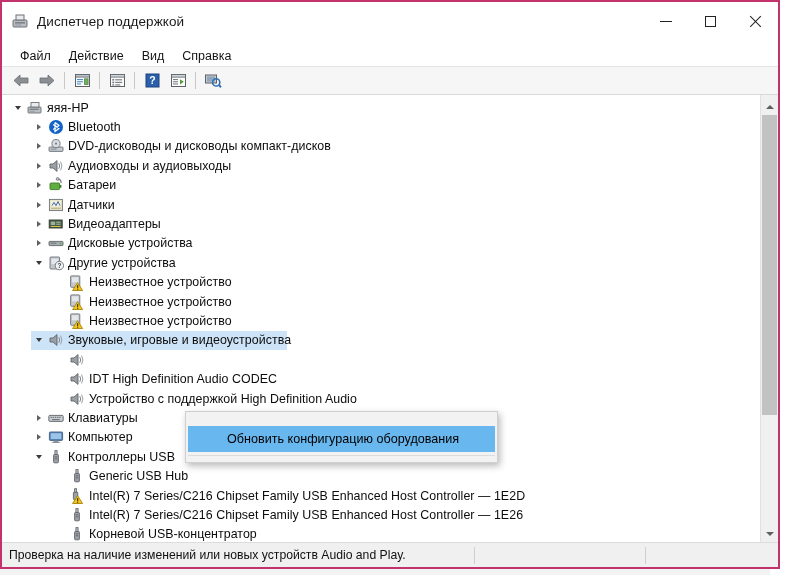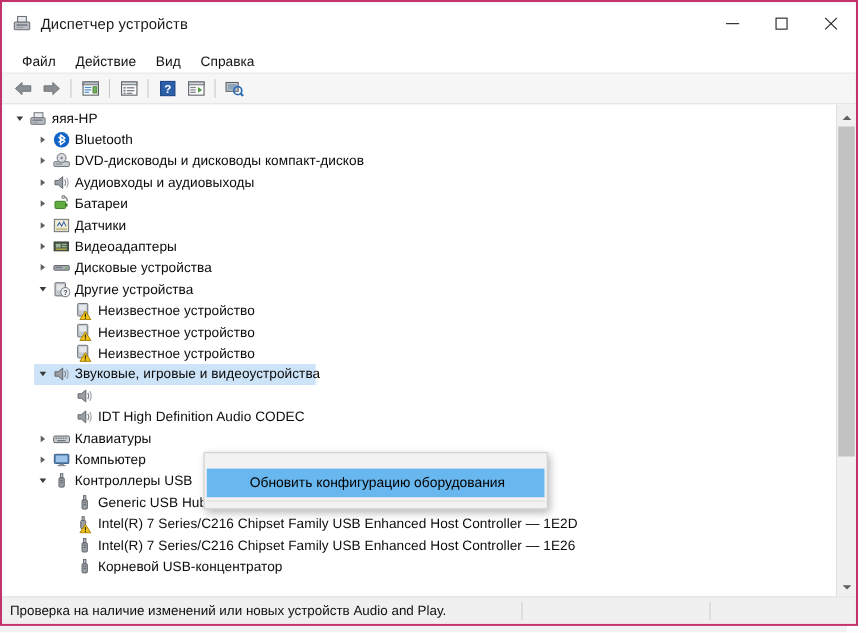--- a/index.html
+++ b/index.html
@@ -281,21 +281,21 @@
 
     <div class="titlebar">
       <div class="title-icon">
         <svg class="ic" width="18" height="18" viewBox="0 0 18 18">
           <rect x="2" y="8" width="14" height="7" rx="1" fill="#b9bec4" stroke="#6d7278" stroke-width="1"></rect>
           <rect x="5" y="3" width="8" height="5" fill="#e8eaec" stroke="#6d7278" stroke-width="1"></rect>
           <rect x="4" y="10" width="10" height="1.6" fill="#7d8288"></rect>
           <rect x="4" y="12.4" width="6" height="1.2" fill="#9aa0a6"></rect>
         </svg>
       </div>
-      <div class="title-text">Диспетчер устройств</div>
+      <div class="title-text">Диспетчер поддержкой</div>
       <div class="win-buttons">
         <div class="win-btn">
           <div class="glyph-min"></div>
         </div>
         <div class="win-btn">
           <div class="glyph-max"></div>
         </div>
         <div class="win-btn close">
           <div class="glyph-close"></div>
         </div>
@@ -583,20 +583,32 @@
             <div class="ico">
               <svg class="ic" width="16" height="16" viewBox="0 0 16 16">
                 <path d="M2 6 L5 6 L9 2.6 L9 13.4 L5 10 L2 10 Z" fill="#9aa0a6" stroke="#5f6368" stroke-width="0.9" stroke-linejoin="round"></path>
                 <path d="M10.8 5.2 Q12.6 8 10.8 10.8" fill="none" stroke="#7d8288" stroke-width="1"></path>
                 <path d="M12.6 3.6 Q15.2 8 12.6 12.4" fill="none" stroke="#9aa0a6" stroke-width="1"></path>
               </svg>
             </div>
             <div class="lbl">IDT High Definition Audio CODEC</div>
           </div>
           <div class="row">
+            <div style="width:50px;flex:0 0 50px"></div>
+            <div class="chev"></div>
+            <div class="ico">
+              <svg class="ic" width="16" height="16" viewBox="0 0 16 16">
+                <path d="M2 6 L5 6 L9 2.6 L9 13.4 L5 10 L2 10 Z" fill="#9aa0a6" stroke="#5f6368" stroke-width="0.9" stroke-linejoin="round"></path>
+                <path d="M10.8 5.2 Q12.6 8 10.8 10.8" fill="none" stroke="#7d8288" stroke-width="1"></path>
+                <path d="M12.6 3.6 Q15.2 8 12.6 12.4" fill="none" stroke="#9aa0a6" stroke-width="1"></path>
+              </svg>
+            </div>
+            <div class="lbl">Устройство с поддержкой High Definition Audio</div>
+          </div>
+          <div class="row">
             <div style="width:29px;flex:0 0 29px"></div>
             <div class="chev">
               <div class="chev-right"></div>
             </div>
             <div class="ico">
               <svg class="ic" width="16" height="16" viewBox="0 0 16 16">
                 <rect x="0.8" y="5.4" width="14.4" height="6" rx="1.2" fill="#c9ced3" stroke="#5f6368" stroke-width="0.9"></rect>
                 <rect x="2.4" y="6.8" width="1.4" height="1.2" fill="#72777d"></rect>
                 <rect x="4.6" y="6.8" width="1.4" height="1.2" fill="#72777d"></rect>
                 <rect x="6.8" y="6.8" width="1.4" height="1.2" fill="#72777d"></rect>

